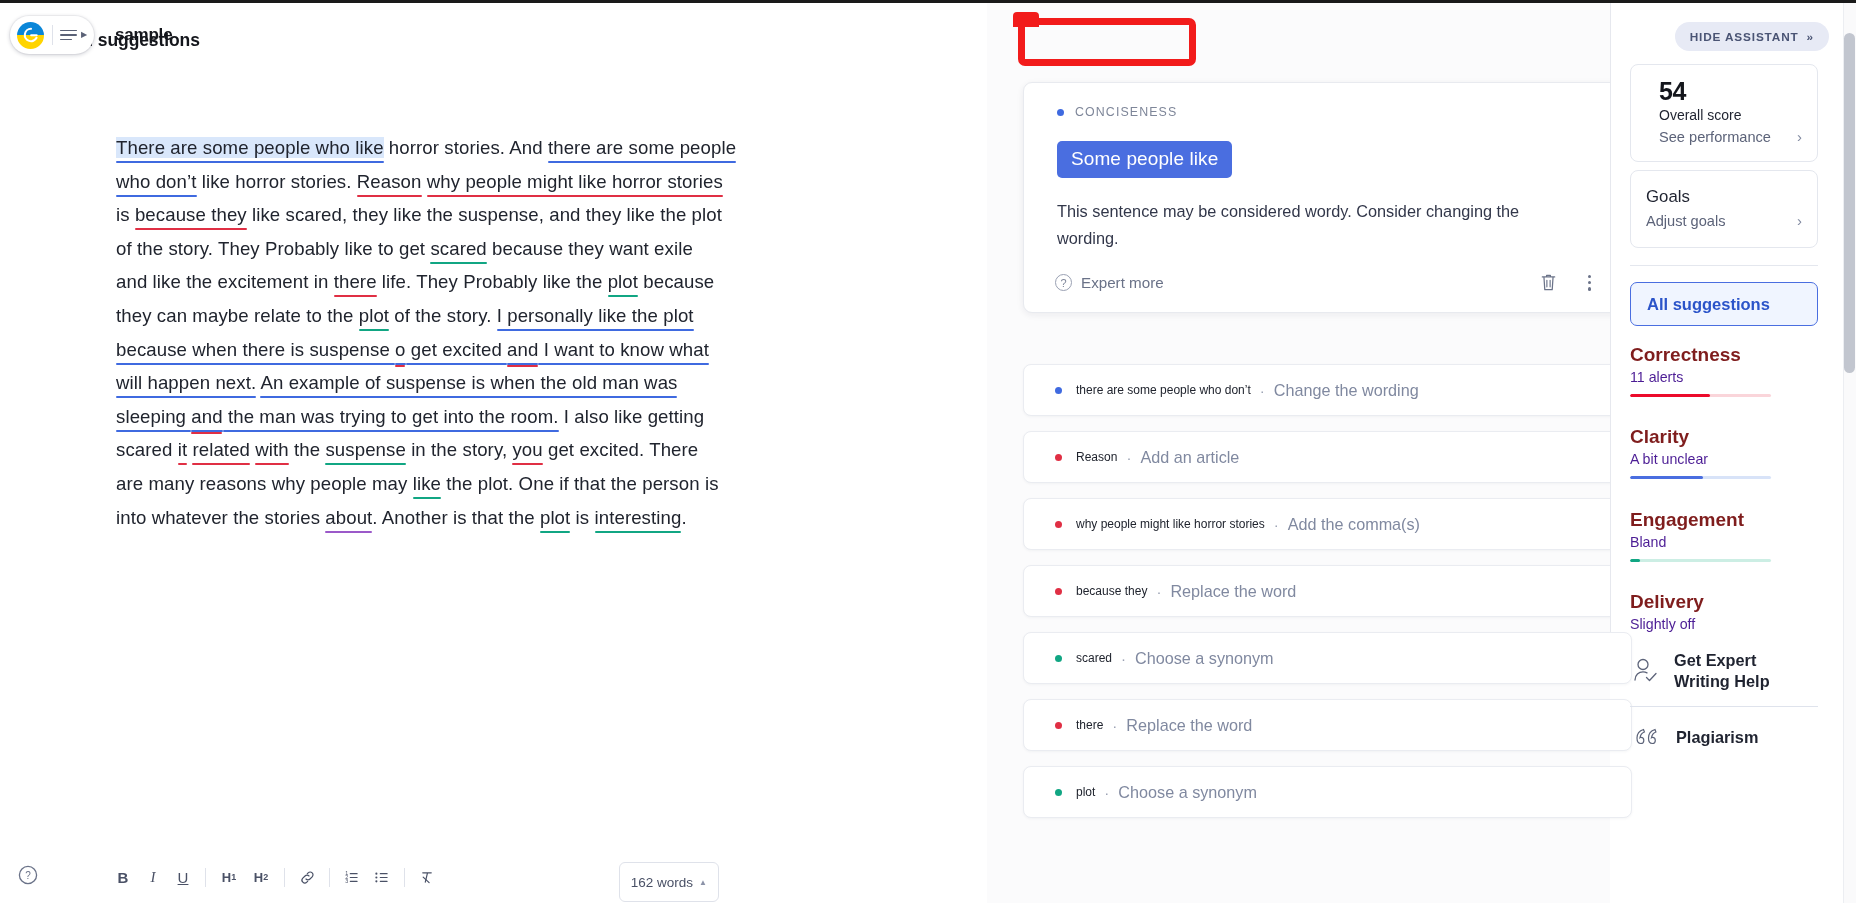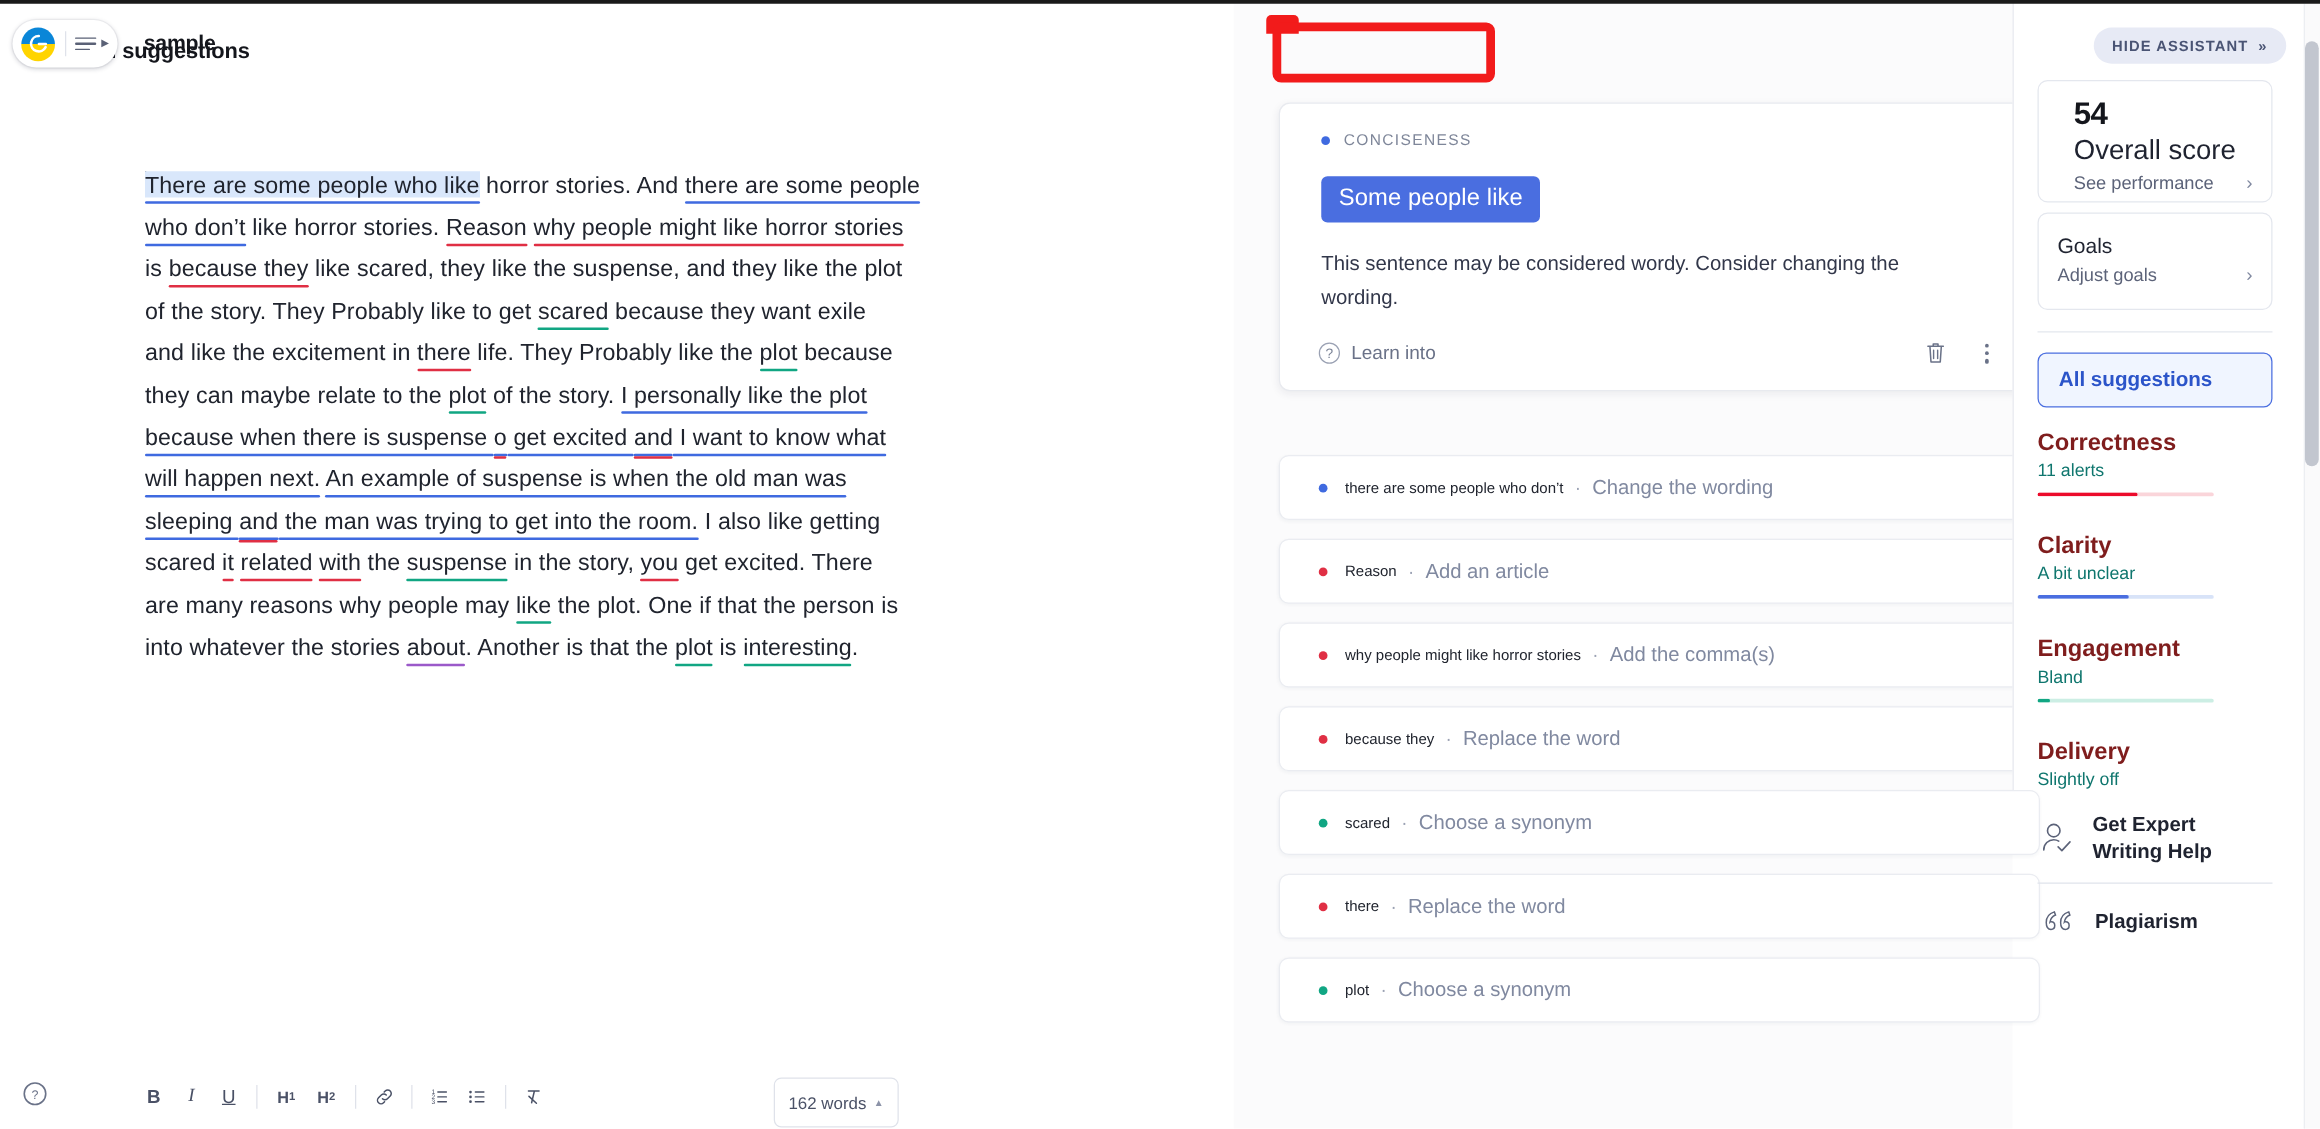--- a/index.html
+++ b/index.html
@@ -132,38 +132,38 @@
     font-size:11.8px; font-weight:700; letter-spacing:.85px;
     display:flex; align-items:center; gap:8px;
   }
   .side-card {
     position:absolute; left:19px; width:188px; background:#fff;
     border:1px solid #e4e7ee; border-radius:8px; padding:13px 15px 13px;
   }
   .side-card.score { top:64px; height:98px;padding-left:28px; }
   .side-card.goals { top:170px; height:78px; }
   .score-num { font-size:25px; font-weight:700; color:#14161c; line-height:1.05; letter-spacing:-.5px;}
-  .side-h { font-size:22px; color:#1f2330; margin-top:3px; }
+  .side-h { font-size:14px; color:#1f2330; margin-top:3px; }
   .side-h.big { font-size:16.8px; }
   .side-sub-row { display:flex; align-items:center; margin-top:5px; }
   .side-sub { font-size:14.6px; color:#5c6379; }
   .chev { margin-left:auto; color:#8089a0; font-size:15px; }
 
   .side-divider { position:absolute; left:19px; top:265px; width:188px; height:1px; background:#e4e7ee;}
 
   .all-sugg-btn {
     position:absolute; left:19px; top:282px; width:188px; height:44px;
     background:#f0f5ff; border:1px solid #4a6ee0; border-radius:7px;
     display:flex; align-items:center; padding-left:16px;
     font-size:16.5px; font-weight:700; color:#2b54c9;
   }
 
   .metric { position:absolute; left:19px; width:188px; }
   .metric-name { font-size:19px; color:#7f1d1d;font-weight:bold; }
-  .metric-val { font-size:14.2px; color:#0f766e; margin-top:3px;}
+  .metric-val { font-size:14.2px; color:#4c1d95; margin-top:3px;}
   .bar { margin-top:9px; height:3px; border-radius:2px; width:141px; position:relative; overflow:hidden;}
   .bar i { position:absolute; left:0; top:0; bottom:0; border-radius:2px; display:block;}
 
   .side-link { position:absolute; left:21px; display:flex; align-items:center; gap:14px;font-weight:bold; }
   .side-link-text { font-size:16.3px; color:#1f2330; line-height:21px; }
   .side-divider2 { position:absolute; left:19px; top:706px; width:188px; height:1px; background:#dfe3ec;}
 
   
   .sb-track { position:absolute; right:0; top:3px; width:13px; height:900px; background:#fafafb; border-left:1px solid #eceef2;}
   .sb-thumb { position:absolute; right:1px; top:30px; width:11px; height:340px; background:#c2c6cf; border-radius:6px;}
@@ -271,21 +271,21 @@
 <div class="card-main">
   <div class="card-cat">
     <span class="dot blue"></span>
     <span class="cat-label">CONCISENESS</span>
   </div>
   <div class="suggest-chip">Some people like</div>
   <div class="card-desc">This sentence may be considered wordy. Consider changing the wording.</div>
   <div class="card-foot">
     <div class="learn">
       <span class="qmark">?</span>
-      <span>Learn into</span>
+      <span>Expert more</span>
     </div>
     <div class="foot-right">
       <span>
         <svg width="19" height="21" viewBox="0 0 20 22">
           <path d="M3.5 5.2h13M8 5.2V3.4h4v1.8M5.2 5.2l.9 13.3h7.8l.9-13.3" fill="none" stroke="#6a7288" stroke-width="1.3" stroke-linecap="round" stroke-linejoin="round"></path>
           <path d="M8.3 8.6v7M11.7 8.6v7" fill="none" stroke="#6a7288" stroke-width="1.2" stroke-linecap="round"></path>
         </svg>
       </span>
       <span class="kebab">
           <i></i>

